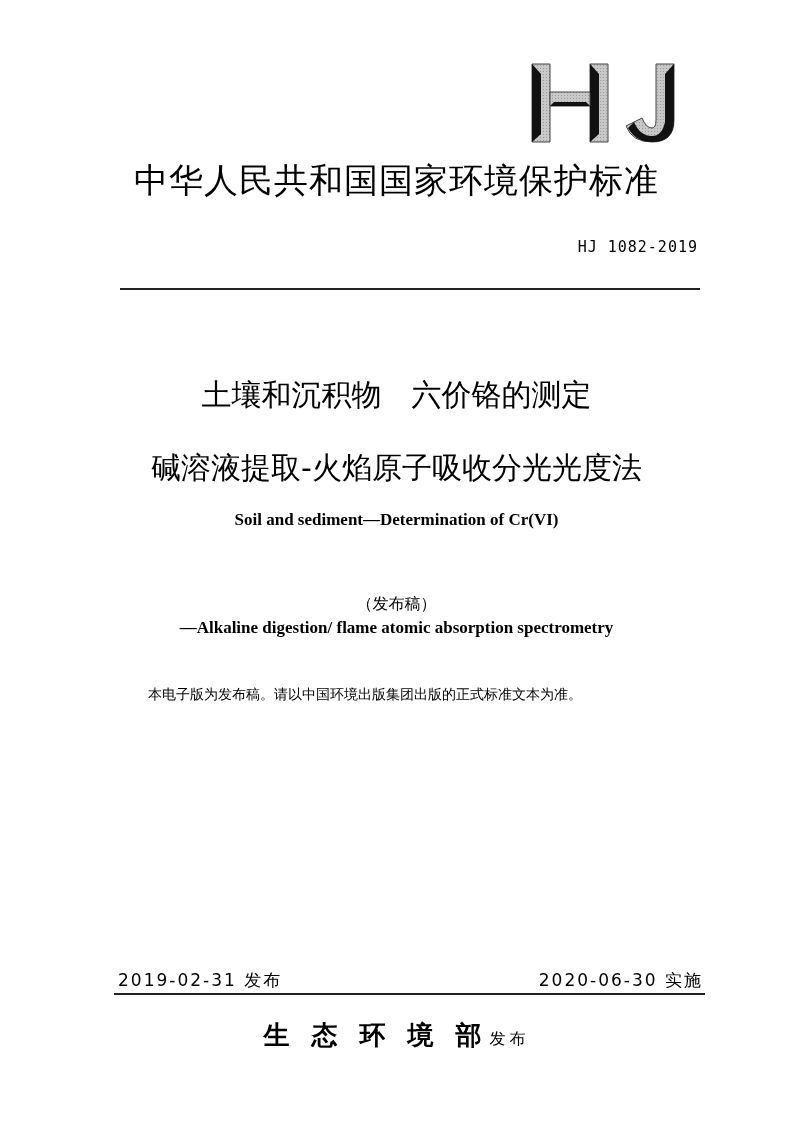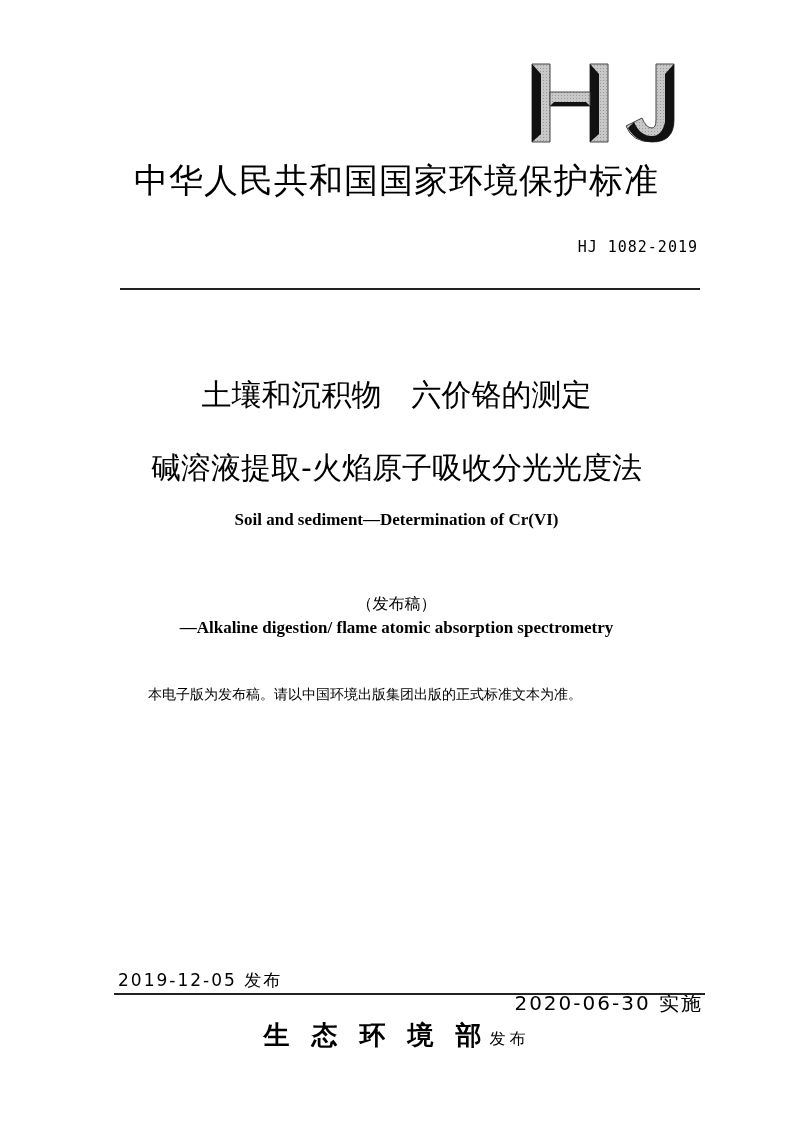--- a/index.html
+++ b/index.html
@@ -16,21 +16,21 @@
   .t1 { top:375px; }
   .t2 { top:448px; }
   .en { left:0; width:793px; text-align:center; font-weight:bold;
         font-family:"Liberation Serif", serif; font-size:17px; }
   .en1 { top:510px; }
   .en2 { top:578px;margin-top:40px; }
   .draft { left:0; width:793px; top:594px; text-align:center; font-size:16px; }
   .notice { left:0; width:730px; top:686px; text-align:center; font-size:14px;
             font-family:"DejaVu Serif", serif; }
   .date-pub { left:118px; top:969px; font-size:17px; letter-spacing:2px; }
-  .date-eff { right:90px; top:969px; font-size:20px; letter-spacing:2px;margin-top:21px; }
+  .date-eff { right:90px; top:969px; font-size:17px; letter-spacing:2px; }
   .rule-bot { left:114px; top:993px; width:591px; height:2px; background:#222; }
   .issuer { left:0; width:793px; top:1018px; text-align:center; }
   .issuer-name { font-size:26px; font-weight:bold; letter-spacing:22px; font-family:"DejaVu Serif", serif;margin-top:25px; }
   .issuer-suffix { font-size:16px; letter-spacing:4px; margin-left:-14px; }
 </style>
 </head>
 <body>
 
 <div class="abs hj-logo">
   <svg width="150" height="82" viewBox="0 0 150 82">
@@ -59,19 +59,19 @@
 <div class="abs rule-top"></div>
 
 <div class="abs title-line t1">土壤和沉积物　六价铬的测定</div>
 <div class="abs title-line t2">碱溶液提取-火焰原子吸收分光光度法</div>
 <div class="abs en en1">Soil and sediment—Determination of Cr(VI)</div>
 <div class="abs en en2">—Alkaline digestion/ flame atomic absorption spectrometry</div>
 <div class="abs draft">（发布稿）</div>
 
 <div class="abs notice">本电子版为发布稿。请以中国环境出版集团出版的正式标准文本为准。</div>
 
-<div class="abs date-pub">2019-12-05 发布</div>
+<div class="abs date-pub">2019-02-31 发布</div>
 <div class="abs date-eff">2020-06-30 实施</div>
 <div class="abs rule-bot"></div>
 
 <div class="abs issuer">
   <span class="issuer-name">生态环境部</span><span class="issuer-suffix">发布</span>
 </div>
 
 </body></html>

